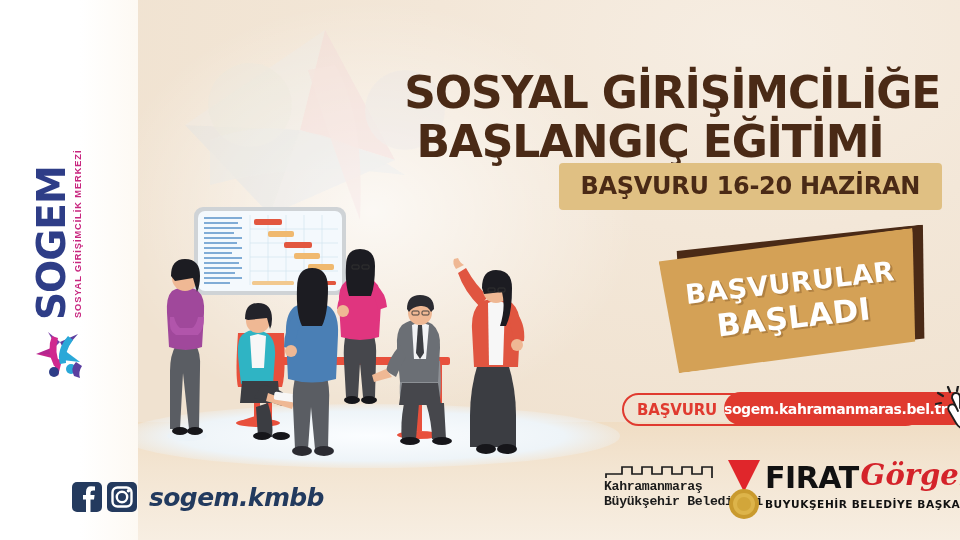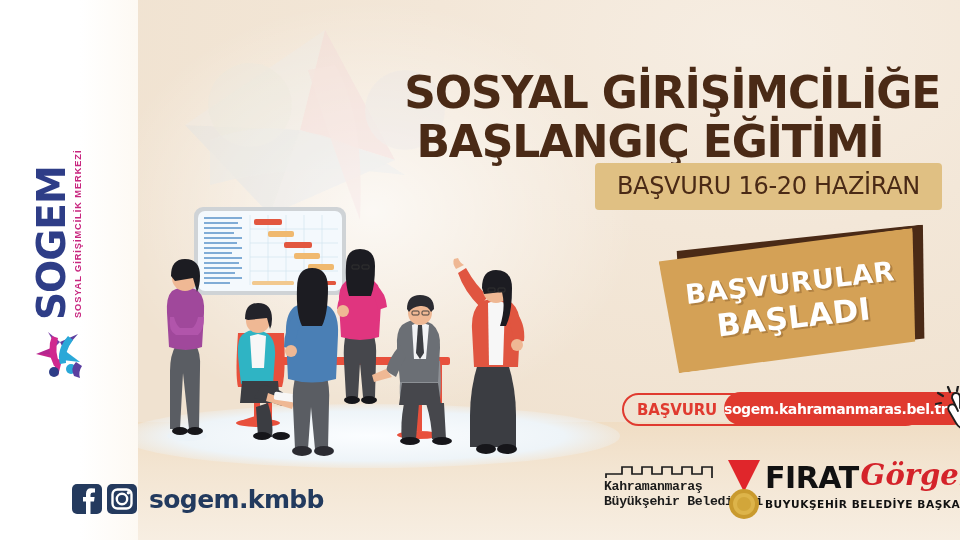--- a/index.html
+++ b/index.html
@@ -80,21 +80,21 @@
 
   
   .date-bar {
     position:absolute; right:18px; top:163px; z-index:8;
     background:#e0c083;
     border-radius:4px;
     padding:9px 22px 10px 22px;
   }
   .date-bar span {
     font-family:"DejaVu Sans", sans-serif;
-    font-weight:normal; font-size:24px; letter-spacing:-.3px;
+    font-weight:bold; font-size:24px; letter-spacing:-.3px;
     color:#4a2a16; white-space:nowrap;
   }
 
   
   .ribbon { position:absolute; left:660px; top:228px; width:285px; height:140px; z-index:8; }
   .ribbon-shadow {
     position:absolute; left:18px; top:6px; width:250px; height:120px;
     background:#4a2a16;
     transform:rotate(-4.5deg);
     clip-path:polygon(1% 6%, 100% 0%, 97% 95%, 0% 100%);
@@ -160,21 +160,21 @@
     font-style:italic; font-weight:bold; font-size:29px; color:#d4232a;
     margin-left:2px; line-height:1; position:relative; top:-3px;
   }
   .firat-sub {
     font-family:"DejaVu Sans", sans-serif;
     font-weight:bold; font-size:10.6px; color:#111111; letter-spacing:.55px;
     margin-top:5px; white-space:nowrap;
   }
 
   
-  .social { position:absolute; left:72px; top:480px; height:34px; z-index:9; display:flex; align-items:flex-end; gap:5px; }
+  .social { position:absolute; left:72px; top:480px; height:34px; z-index:9; display:flex; align-items:center; gap:5px;font-style:italic; }
   .soc-ic { width:30px; height:30px; }
   .social-handle {
     font-family:"DejaVu Sans", sans-serif;
     font-weight:bold; font-size:25px; color:#223a5e; letter-spacing:-.6px; margin-left:7px;
   }
 </style>
 </head>
 <body>
 
 <div id="poster">

